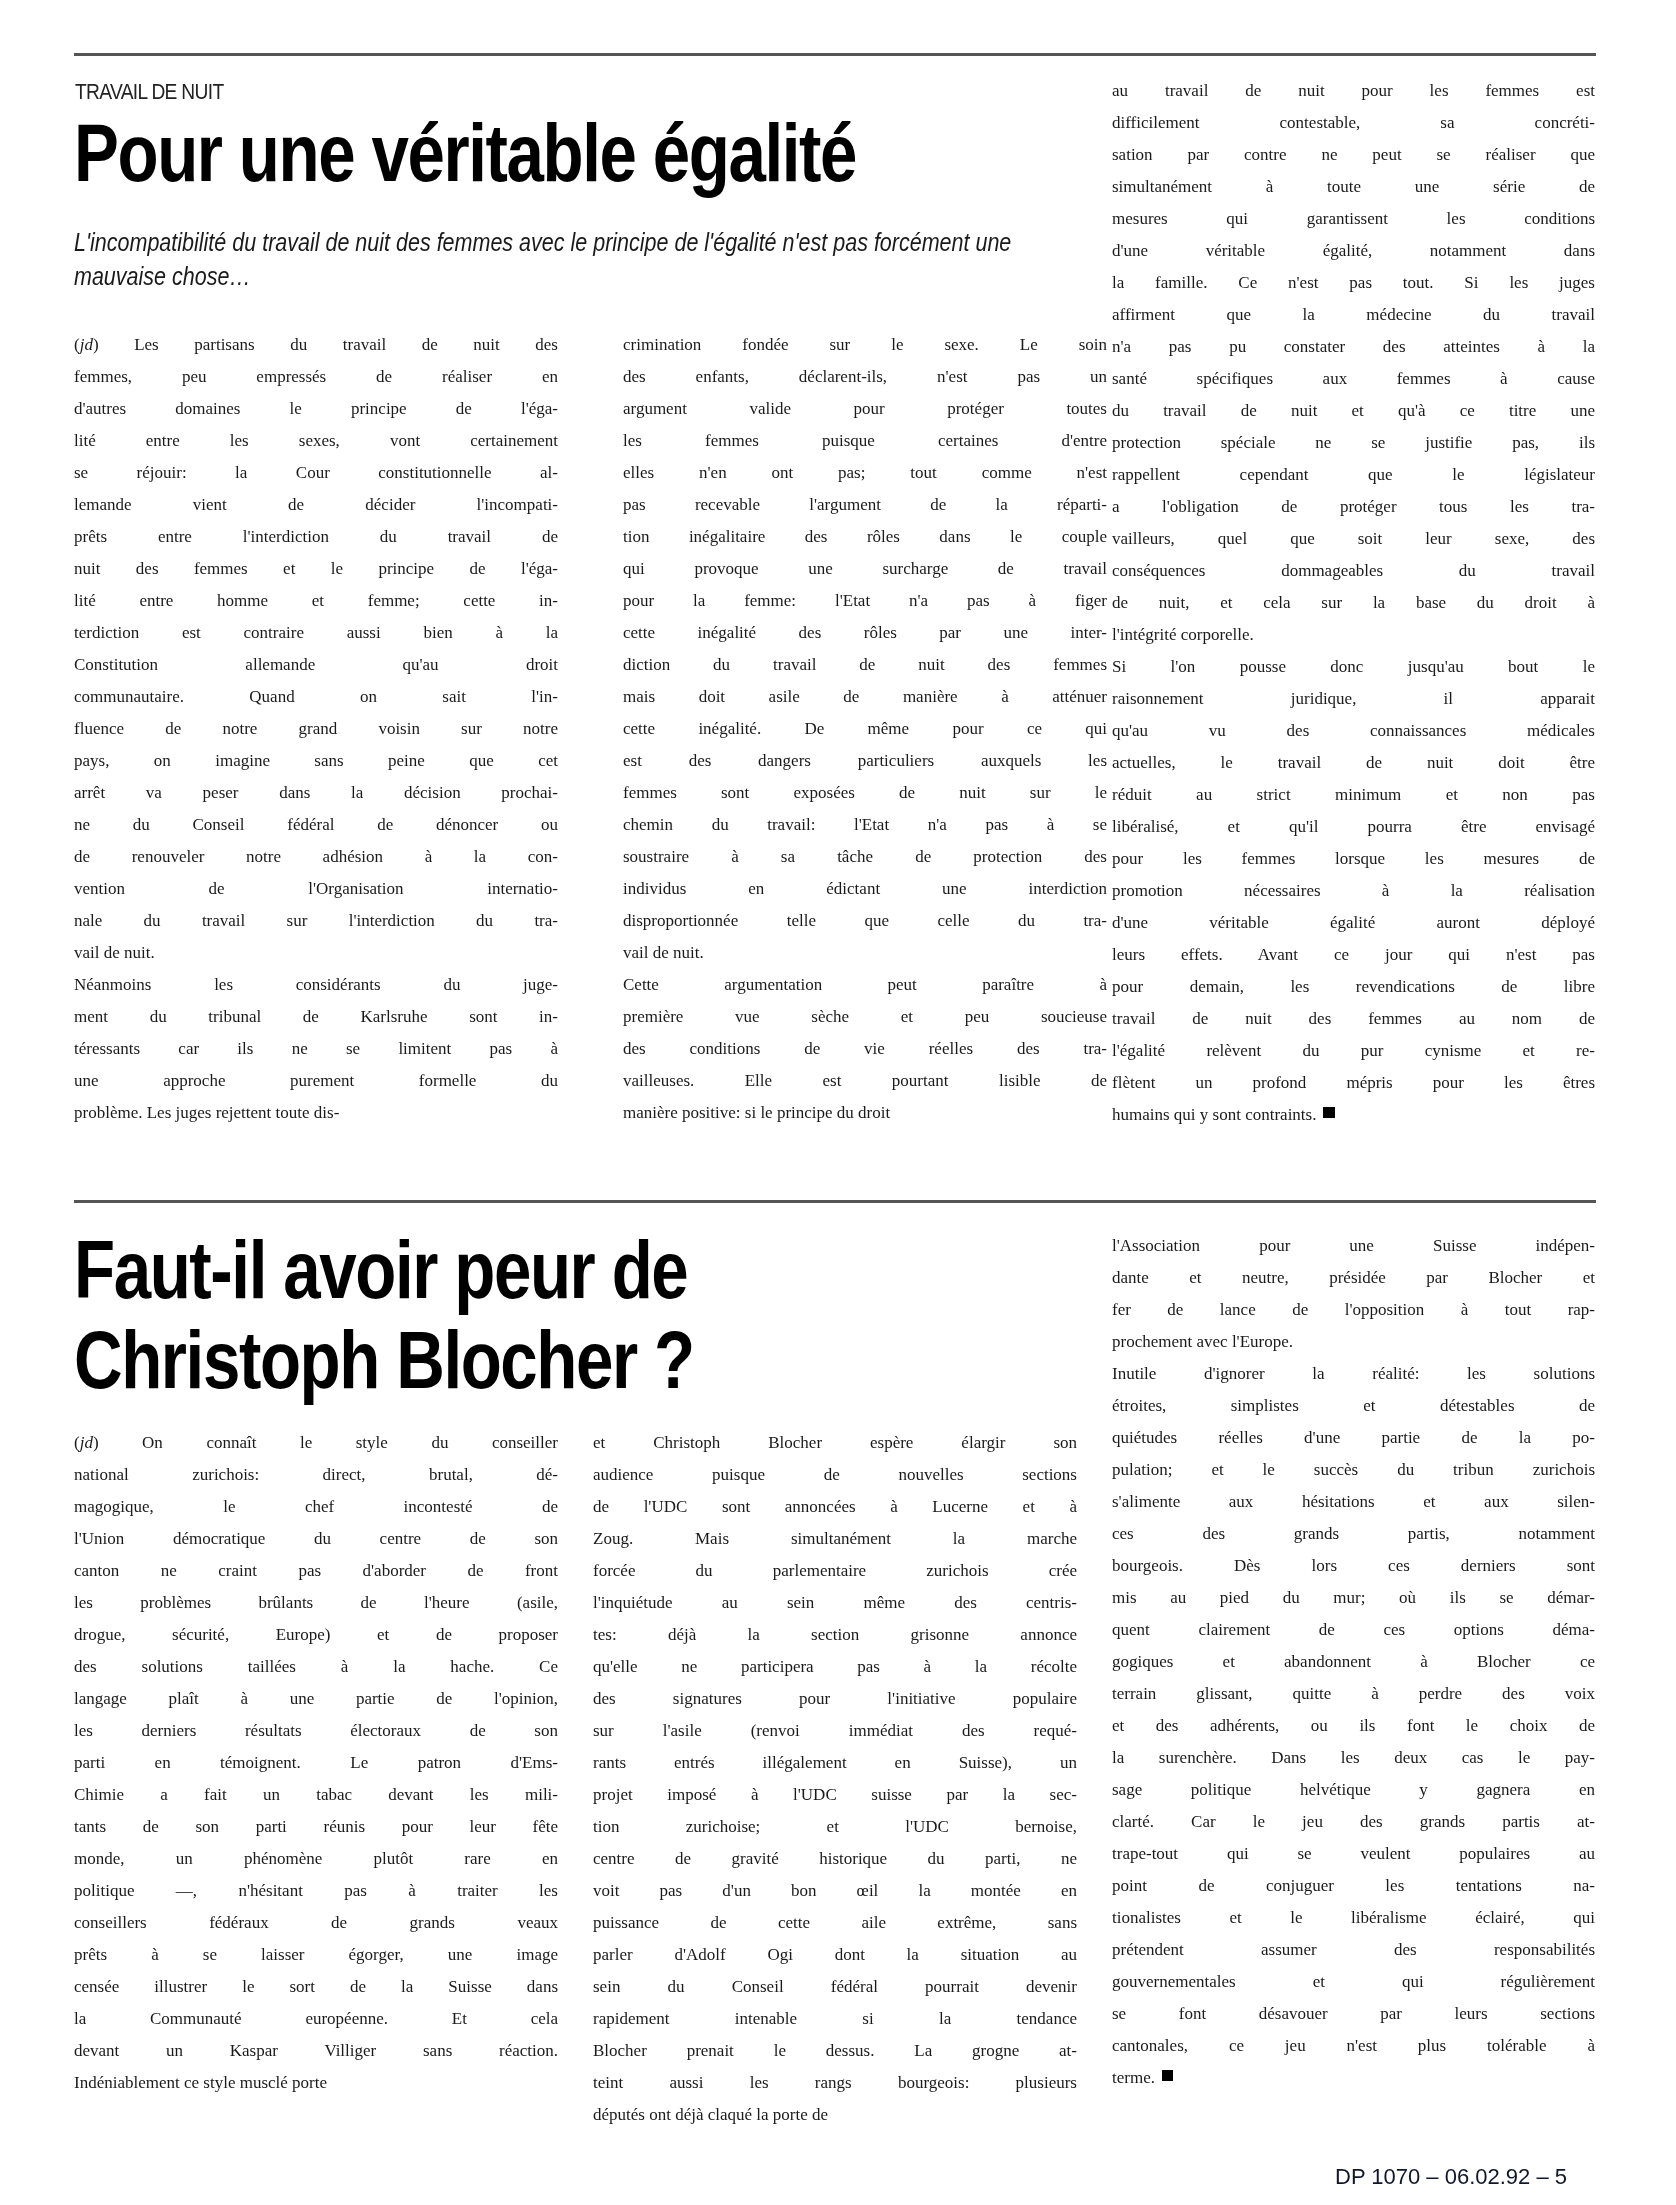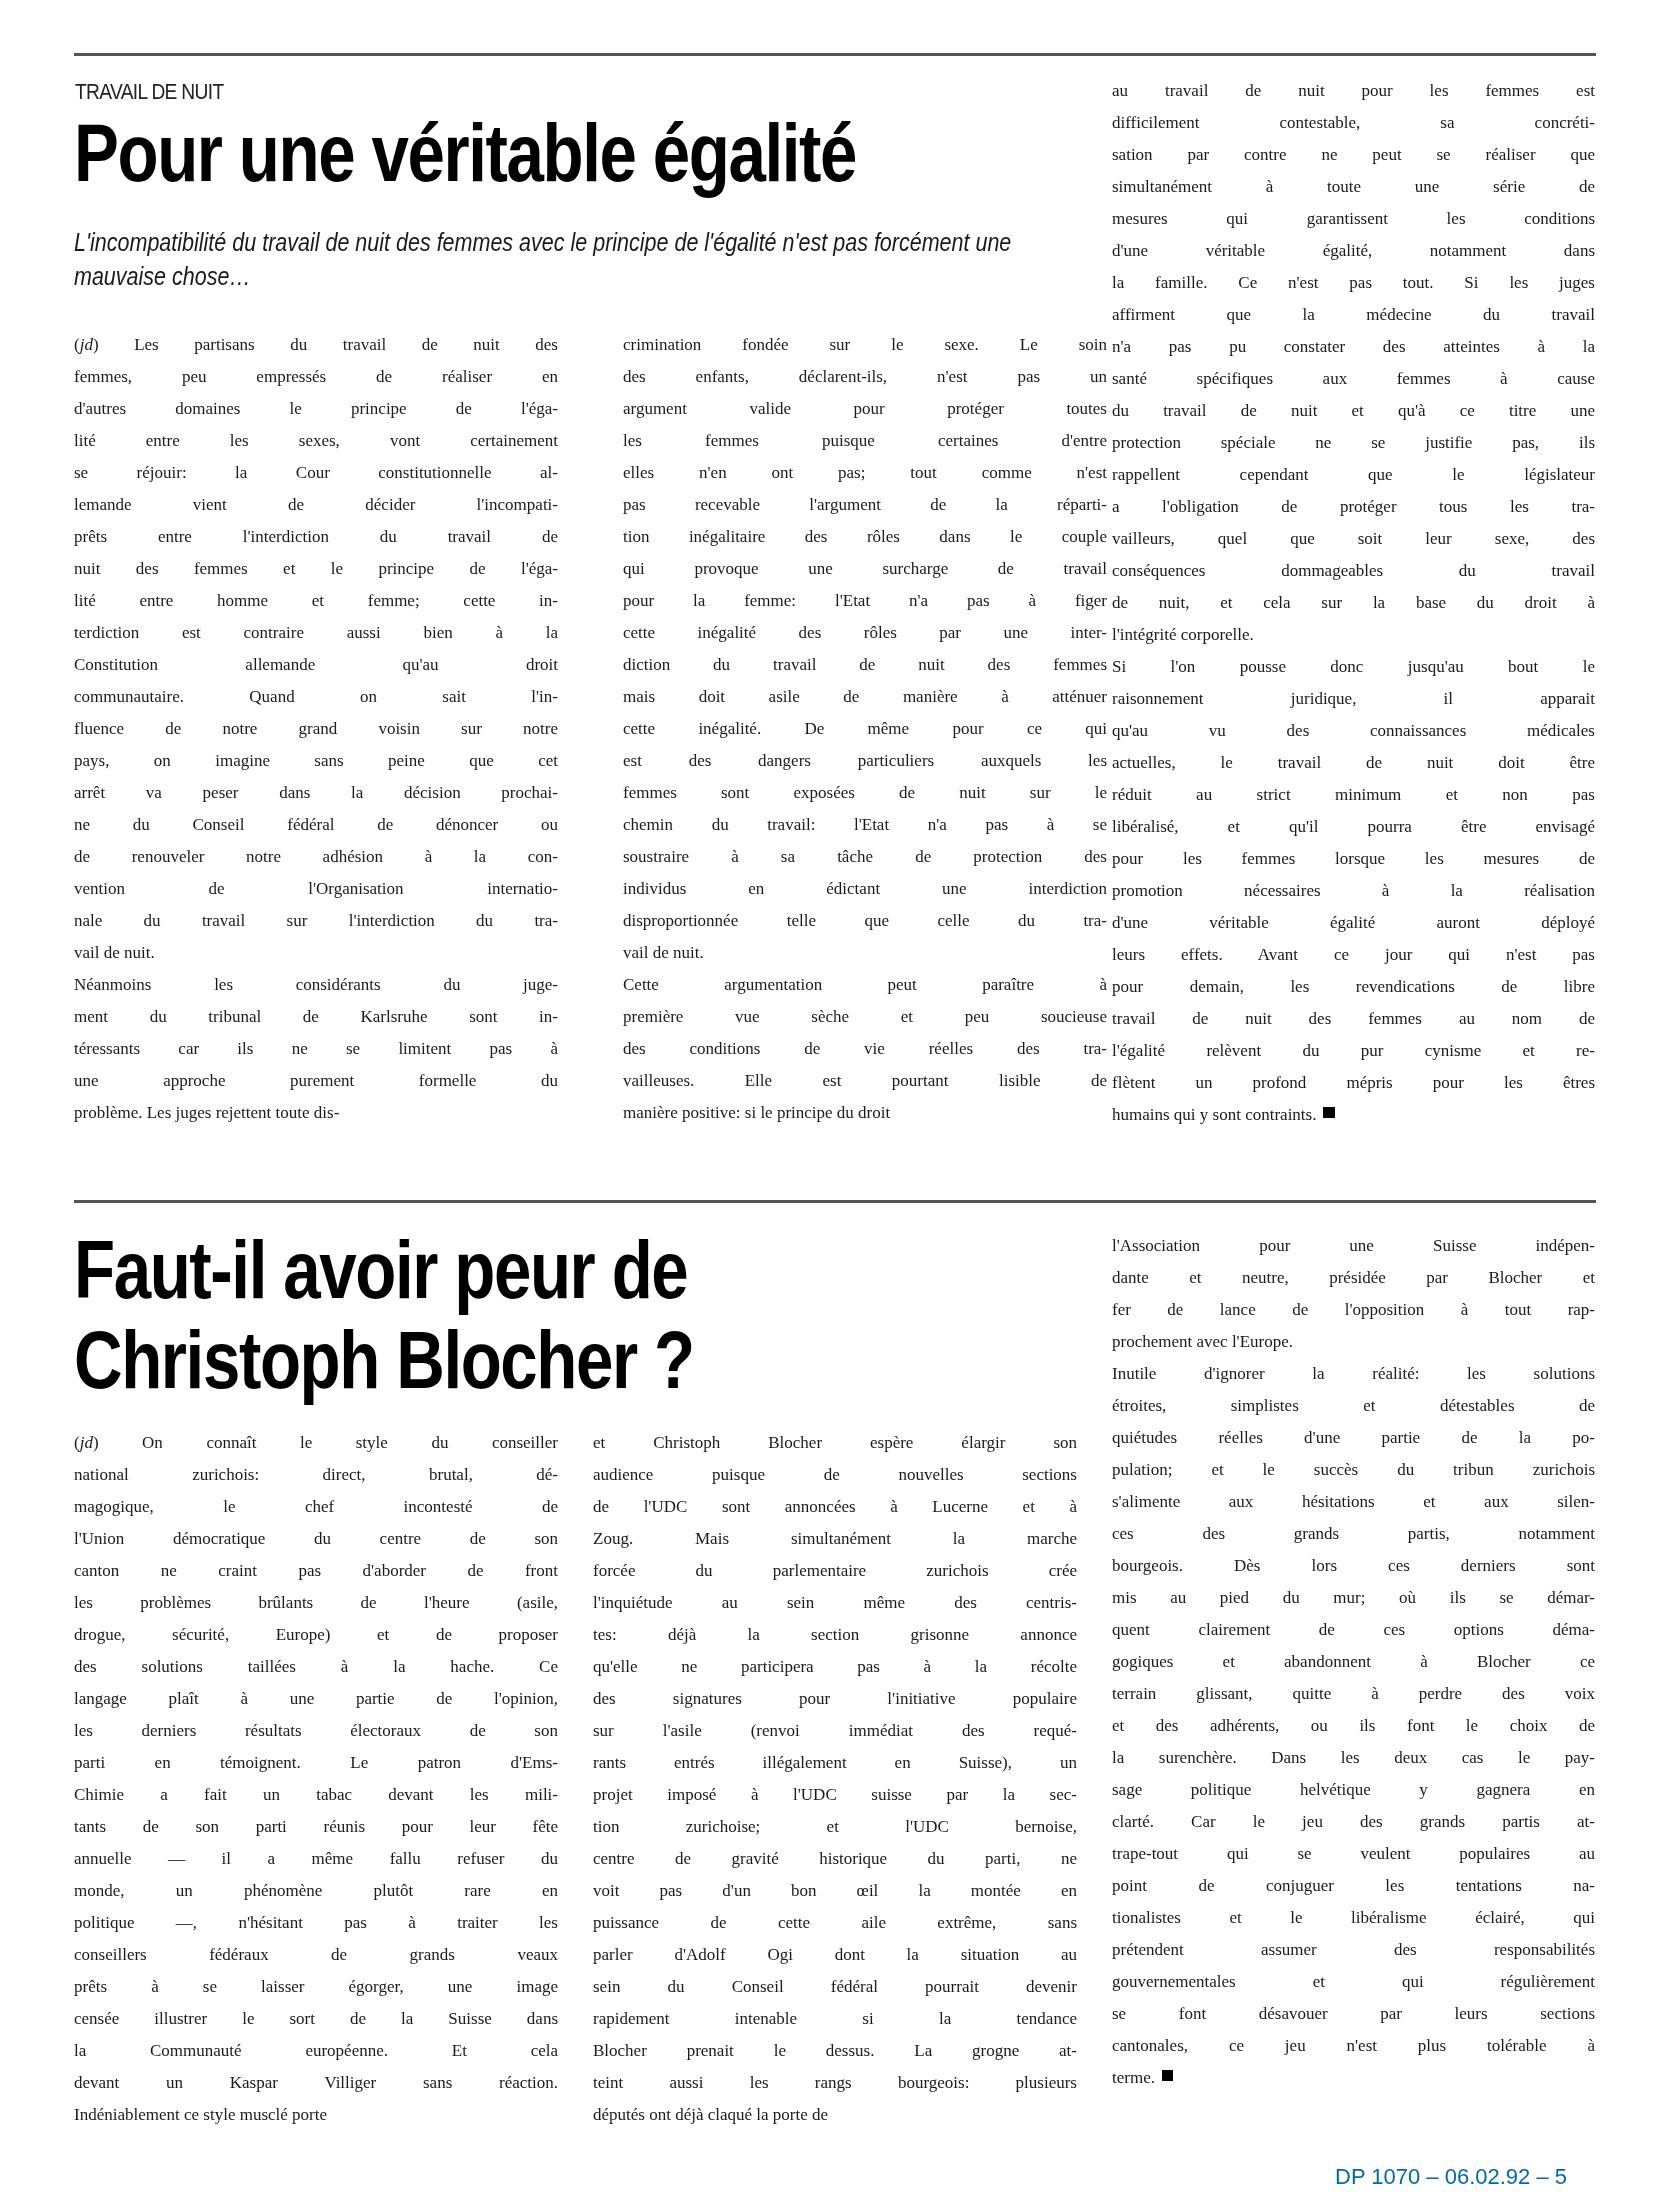--- a/index.html
+++ b/index.html
@@ -4,21 +4,21 @@
 <style>
   html, body { margin: 0; padding: 0; background: #ffffff; }
   body { width: 1676px; height: 2205px; position: relative; overflow: hidden; color: #1a1a1a; }
   .rule { position: absolute; height: 2.5px; background: #555; }
   .kicker { position: absolute; font-family: "Liberation Sans", sans-serif; font-size: 22.6px; letter-spacing: -0.8px; color: #222; transform: scaleX(0.85); transform-origin: left top; }
   .headline { position: absolute; font-family: "Liberation Sans", sans-serif; font-weight: bold; color: #000; letter-spacing: -1.7px; transform: scaleX(0.82); transform-origin: left top; white-space: nowrap; }
   .dek { position: absolute; font-family: "Liberation Sans", sans-serif; font-style: italic; font-size: 25px; line-height: 34px; color: #1a1a1a; transform: scaleX(0.86); transform-origin: left top; width: 1165px; }
   .col { position: absolute; font-family: "Liberation Serif", serif; font-size: 17px; line-height: 32px; text-align: justify; color: #1a1a1a; hyphens: manual; }
   .col p { margin: 0; text-indent: 0; }
   .endmark { display: inline-block; width: 11.7px; height: 11.7px; background: #000; margin-left: 6.7px; vertical-align: 1.7px; }
-  .folio { position: absolute; font-family: "Liberation Sans", sans-serif; font-size: 22px; color: #0369a1; }
+  .folio { position: absolute; font-family: "Liberation Sans", sans-serif; font-size: 22px; color: #0f172a; }
   .line { display: block; text-align-last: justify; }
   .line.last { text-align-last: left; }
 </style>
 </head>
 <body>
 
 <div class="rule" style="left:74px; top:53px; width:1522px;"></div>
 <div class="kicker" style="left:75px; top:79px;">TRAVAIL DE NUIT</div>
 <div class="headline" style="left:74px; top:107px; font-size:82px; line-height:92px;">Pour une véritable égalité</div>
 <div class="dek" style="left:74px; top:225px;">L'incompatibilité du travail de nuit des femmes avec le principe de l'égalité n'est pas forcément une mauvaise chose…</div>
@@ -137,21 +137,20 @@
       <span class="line">l'Union démocratique du centre de son</span>
       <span class="line">canton ne craint pas d'aborder de front</span>
       <span class="line">les problèmes brûlants de l'heure (asile,</span>
       <span class="line">drogue, sécurité, Europe) et de proposer</span>
       <span class="line">des solutions taillées à la hache. Ce</span>
       <span class="line">langage plaît à une partie de l'opinion,</span>
       <span class="line">les derniers résultats électoraux de son</span>
       <span class="line">parti en témoignent. Le patron d'Ems-</span>
       <span class="line">Chimie a fait un tabac devant les mili-</span>
       <span class="line">tants de son parti réunis pour leur fête</span>
-      <span class="line">annuelle — il a même fallu refuser du</span>
       <span class="line">monde, un phénomène plutôt rare en</span>
       <span class="line">politique —, n'hésitant pas à traiter les</span>
       <span class="line">conseillers fédéraux de grands veaux</span>
       <span class="line">prêts à se laisser égorger, une image</span>
       <span class="line">censée illustrer le sort de la Suisse dans</span>
       <span class="line">la Communauté européenne. Et cela</span>
       <span class="line">devant un Kaspar Villiger sans réaction.</span>
       <span class="line last">Indéniablement ce style musclé porte</span>
     </p>
   </div>

